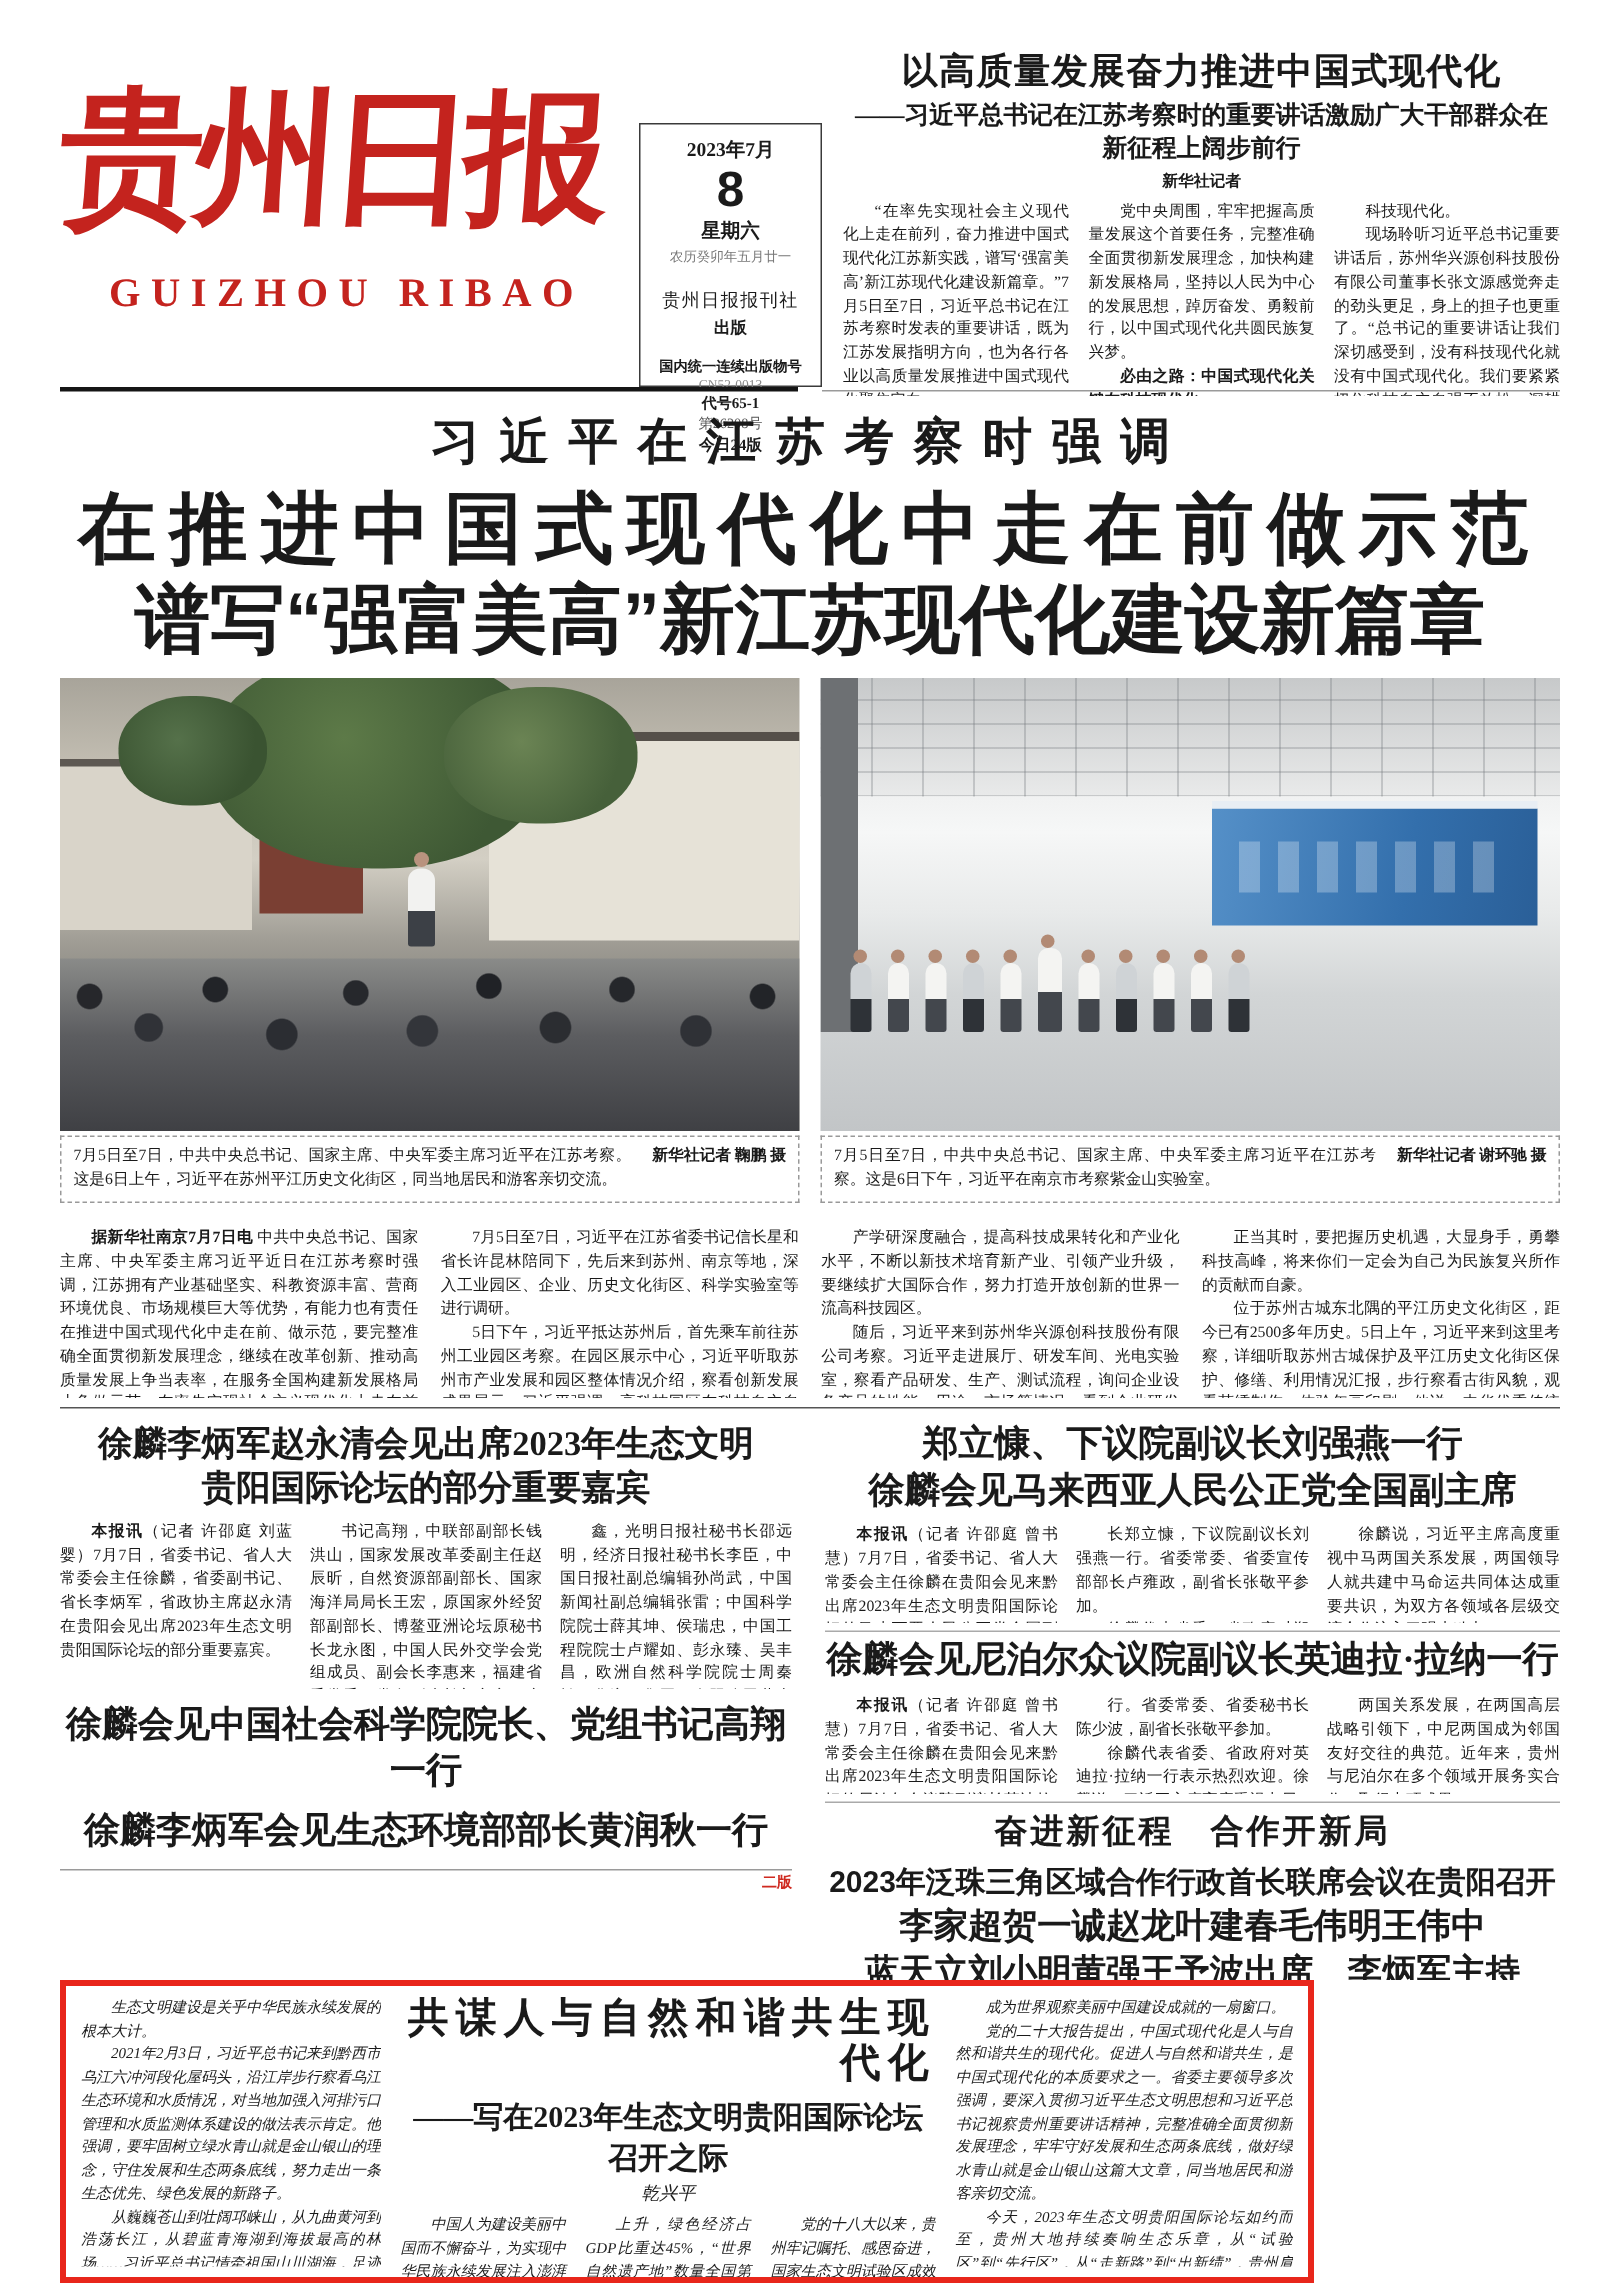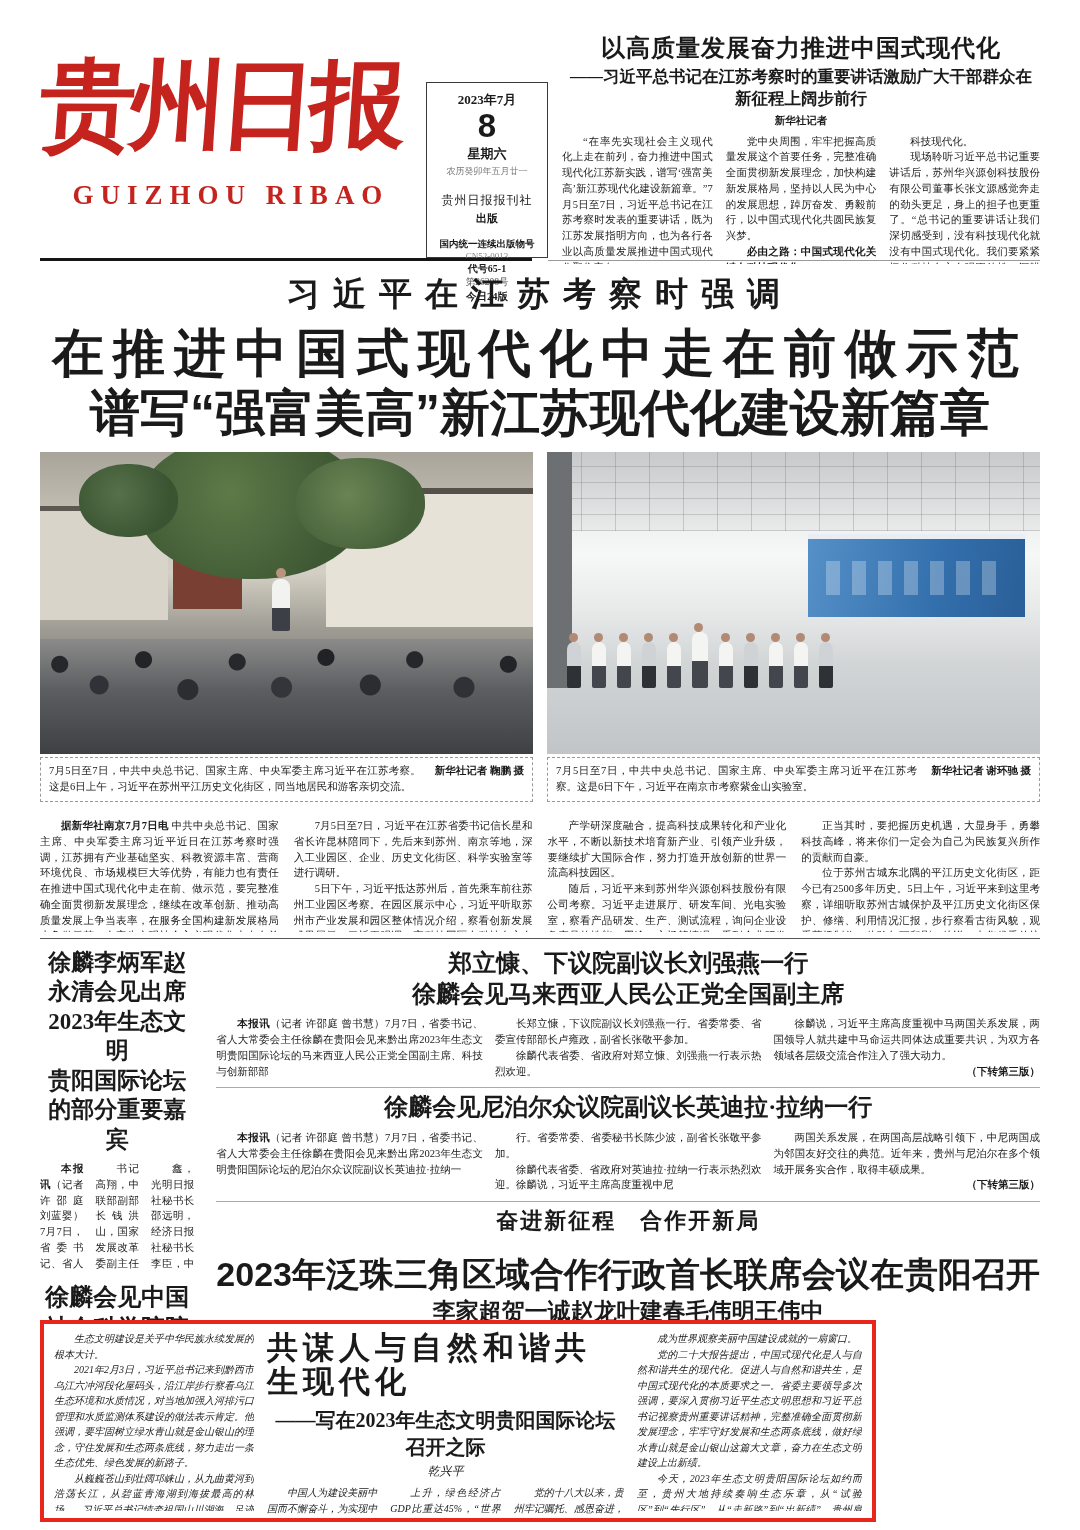--- a/index.html
+++ b/index.html
@@ -108,32 +108,32 @@
   .guests-body{height:112px;}
   .sm-body{height:66px;}
   .brief{margin-top:9px;}
   .brief-title{font-size:24px;font-weight:bold;text-align:center;line-height:1.3;}
   .brief-rule{position:relative;border-top:1px solid #9a9a9a;margin:9px 0 2px;height:12px;}
   .pageref{color:#cf2a20;font-size:10px;font-weight:bold;}
   .brief-rule .pageref{position:absolute;right:0;top:1px;}
   .thin-rule{border-top:1px solid #aaa;margin:5px 0 4px;}
   .mal-title,.nep-title{font-size:24px;}
   .panzhu-kicker{font-size:22px;font-weight:bold;text-align:center;margin-top:4px;letter-spacing:2px;}
-  .panzhu-head{font-family:"Liberation Sans","DejaVu Sans",sans-serif;font-size:34px;font-weight:900;text-align:right;line-height:1.2;margin-top:18px;white-space:nowrap;}
+  .panzhu-head{font-family:"Liberation Sans","DejaVu Sans",sans-serif;font-size:20px;font-weight:900;text-align:center;line-height:1.2;margin-top:7px;white-space:nowrap;}
   .panzhu-sub{font-family:"Liberation Sans","DejaVu Sans",sans-serif;font-size:23px;font-weight:bold;text-align:center;line-height:1.25;margin-top:2px;}
   
   .bottom-box{position:absolute;left:40px;top:1320px;width:836px;height:202px;border:4px solid #e8261b;
     box-sizing:border-box;padding:7px 10px;display:flex;gap:13px;overflow:hidden;}
   .bb-col{font-style:italic;}
   .bb-col .tcol{font-size:10px;line-height:1.55;}
   .bb-left{width:200px;overflow:hidden;}
   .bb-center{flex:1;}
   .bb-right{width:225px;overflow:hidden;}
-  .bb-title{font-family:"Liberation Sans","DejaVu Sans",sans-serif;font-size:31px;font-weight:900;
-    text-align:left;letter-spacing:5px;line-height:1.1;}
+  .bb-title{font-family:"Liberation Sans","DejaVu Sans",sans-serif;font-size:27px;font-weight:900;
+    text-align:right;letter-spacing:5px;line-height:1.1;}
   .bb-sub{font-size:20px;font-weight:bold;text-align:center;margin-top:8px;}
   .bb-byline{font-size:12px;text-align:center;margin-top:2px;font-style:italic;}
   .bb-cols{display:flex;gap:13px;margin-top:5px;height:96px;overflow:hidden;font-style:italic;}
   .bb-cols .tcol{font-size:10px;line-height:1.55;}
   .bb-single{display:flex;height:100%;}
 </style>
 </head>
 <body>
 
 <div class="sheet">
@@ -337,19 +337,19 @@
             <p>上升，绿色经济占GDP比重达45%，“世界自然遗产地”数量全国第一，乌江干流水质优良率达100%，在国家污染防治攻坚战成效考核中连续获得“优秀”等次，30项生态文明制度改革成果被列入国家推广清单，有效破解经济发展与环境保护之间的“双刃剑”。</p>
           </div>
           <div class="tcol">
             <p>党的十八大以来，贵州牢记嘱托、感恩奋进，国家生态文明试验区成效斐然，探路生态文明建设先行区步履铿锵，更高站位推进降碳、更大力度实施减污、更实举措扩绿提质、更深层次先行试验，构建起具有贵州特色的生态文明制度体系，生态文明贵阳国际论坛成为贵州的开放名片、中国的绿色宣言、世界的生态盛会。贵州的生态文明建设实践，已经</p>
           </div>
         </div>
     </div>
     <div class="bb-right bb-col bb-single">
         <div class="tcol">
           <p>成为世界观察美丽中国建设成就的一扇窗口。</p>
-          <p>党的二十大报告提出，中国式现代化是人与自然和谐共生的现代化。促进人与自然和谐共生，是中国式现代化的本质要求之一。省委主要领导多次强调，要深入贯彻习近平生态文明思想和习近平总书记视察贵州重要讲话精神，完整准确全面贯彻新发展理念，牢牢守好发展和生态两条底线，做好绿水青山就是金山银山这篇大文章，奋力在生态文明建设上出新绩。</p>
+          <p>党的二十大报告提出，中国式现代化是人与自然和谐共生的现代化。促进人与自然和谐共生，是中国式现代化的本质要求之一。省委主要领导多次强调，要深入贯彻习近平生态文明思想和习近平总书记视察贵州重要讲话精神，完整准确全面贯彻新发展理念，牢牢守好发展和生态两条底线，做好绿水青山就是金山银山这篇大文章，同当地居民和游客亲切交流。</p>
           <p>今天，2023年生态文明贵阳国际论坛如约而至，贵州大地持续奏响生态乐章，从“试验区”到“先行区”，从“走新路”到“出新绩”，贵州肩负着为发展中国家绿色转型提供有益经验、为人类可持续发展提供实践智慧、为人类生态环境治理提供可行方案的时代重任。</p>
         </div>
       </div>
   </div>
 
 </div>
 
 </body></html>

